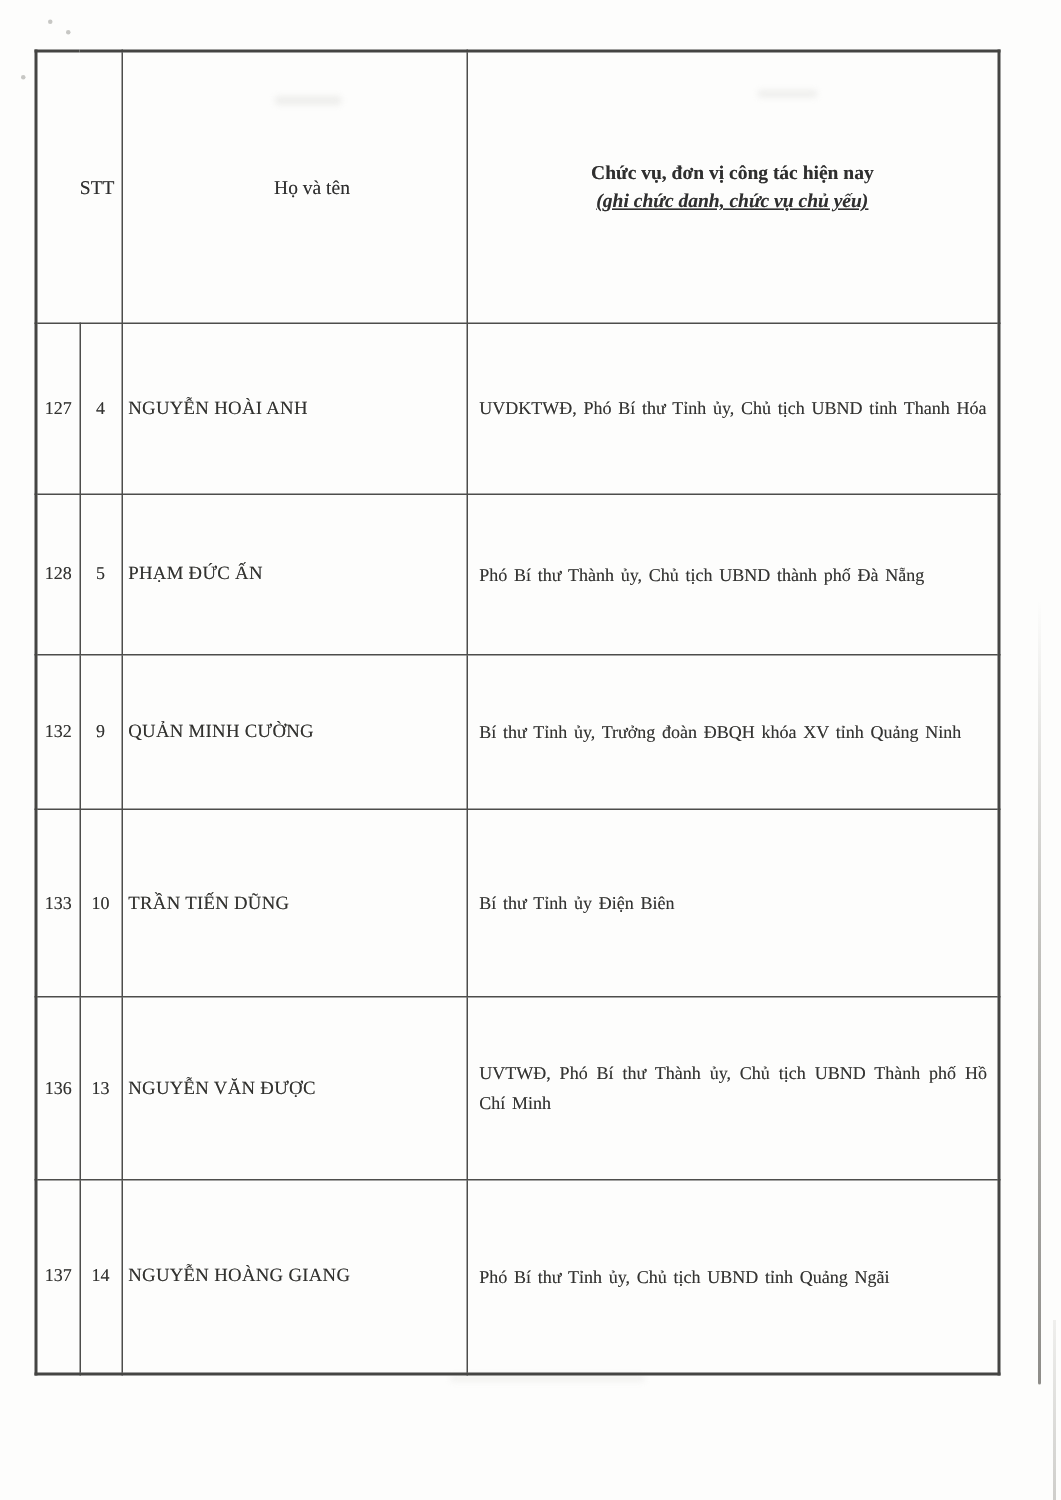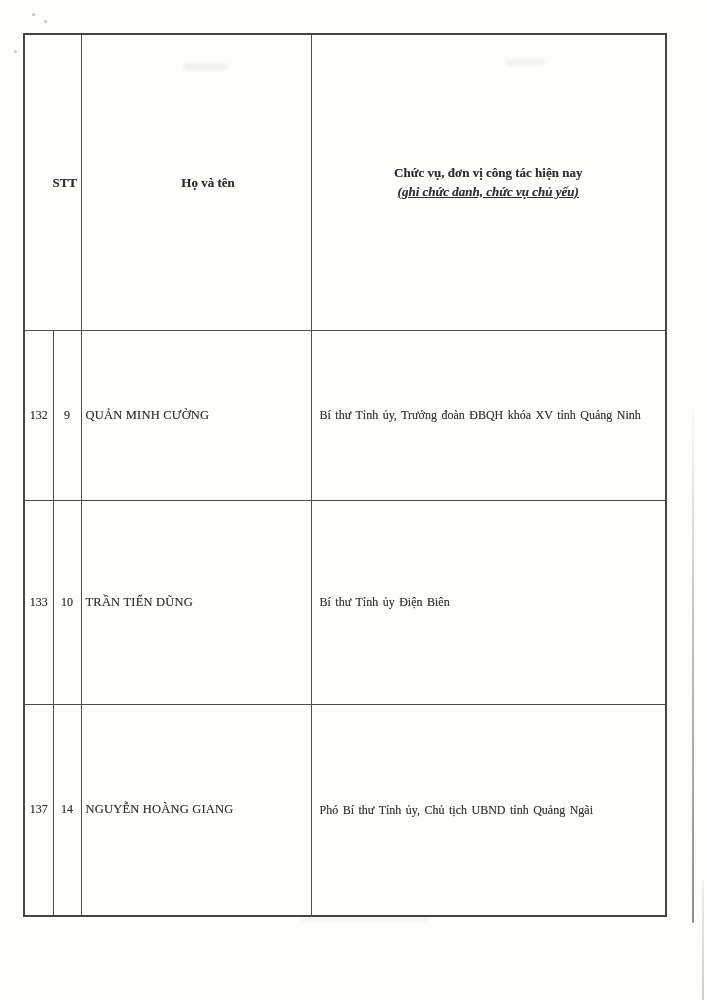--- a/index.html
+++ b/index.html
@@ -50,21 +50,21 @@
   .doc-table col.c-no   { width: 29px; }
   .doc-table col.c-sub  { width: 28px; }
   .doc-table col.c-name { width: 230px; }
   .doc-table td, .doc-table th {
     border: 1px solid #4d4d4b;
     vertical-align: middle;
     font-size: 12px;
     text-shadow: 0 0 .4px rgba(70,70,70,.55);
   }
   .doc-table { border: 2px solid #454543; }
-  th.h-stt, th.h-name { font-weight: bold; font-size: 13px; text-align: center; padding-left: 24px; }
+  th.h-stt, th.h-name { font-weight: normal; font-size: 13px; text-align: center; padding-left: 24px; }
   th.h-pos { text-align: center; font-size: 13px; }
   .h-pos .pos-title { font-weight: bold; display: block; line-height: 1.45; }
   .h-pos .pos-sub   { font-weight: 600; font-style: italic; display: block; line-height: 1.45; text-decoration: underline; }
   td.no-cell, td.sub-cell {
     text-align: center; font-size: 12px; color: #333331;
   }
   td.name-cell {
     padding-left: 4px; padding-right: 2px;
     font-size: 12.5px; letter-spacing: .2px; color: #32322f;
   }
@@ -97,32 +97,50 @@
     </colgroup>
     <tbody>
         <tr style="height:112px">
       <th colspan="2" class="h-stt">STT</th>
       <th class="h-name">Họ và tên</th>
       <th class="h-pos">
         <span class="pos-title">Chức vụ, đơn vị công tác hiện nay</span>
         <span class="pos-sub">(ghi chức danh, chức vụ chủ yếu)</span>
       </th>
     </tr>
+    <tr style="height:70px">
+      <td class="no-cell">127</td>
+      <td class="sub-cell">4</td>
+      <td class="name-cell">NGUYỄN HOÀI ANH</td>
+      <td class="pos-cell">UVDKTWĐ, Phó Bí thư Tỉnh ủy, Chủ tịch UBND tỉnh Thanh Hóa</td>
+    </tr>
+    <tr style="height:66px">
+      <td class="no-cell">128</td>
+      <td class="sub-cell">5</td>
+      <td class="name-cell">PHẠM ĐỨC ẤN</td>
+      <td class="pos-cell">Phó Bí thư Thành ủy, Chủ tịch UBND thành phố Đà Nẵng</td>
+    </tr>
     <tr style="height:64px">
       <td class="no-cell">132</td>
       <td class="sub-cell">9</td>
       <td class="name-cell">QUẢN MINH CƯỜNG</td>
       <td class="pos-cell">Bí thư Tỉnh ủy, Trưởng đoàn ĐBQH khóa XV tỉnh Quảng Ninh</td>
     </tr>
     <tr style="height:77px">
       <td class="no-cell">133</td>
       <td class="sub-cell">10</td>
       <td class="name-cell">TRẦN TIẾN DŨNG</td>
       <td class="pos-cell">Bí thư Tỉnh ủy Điện Biên</td>
     </tr>
+    <tr style="height:75px">
+      <td class="no-cell">136</td>
+      <td class="sub-cell">13</td>
+      <td class="name-cell">NGUYỄN VĂN ĐƯỢC</td>
+      <td class="pos-cell">UVTWĐ, Phó Bí thư Thành ủy, Chủ tịch UBND Thành phố Hồ Chí Minh</td>
+    </tr>
     <tr style="height:80px">
       <td class="no-cell">137</td>
       <td class="sub-cell">14</td>
       <td class="name-cell">NGUYỄN HOÀNG GIANG</td>
       <td class="pos-cell">Phó Bí thư Tỉnh ủy, Chủ tịch UBND tỉnh Quảng Ngãi</td>
     </tr>
   </tbody>
     </table>
 </div>
 

